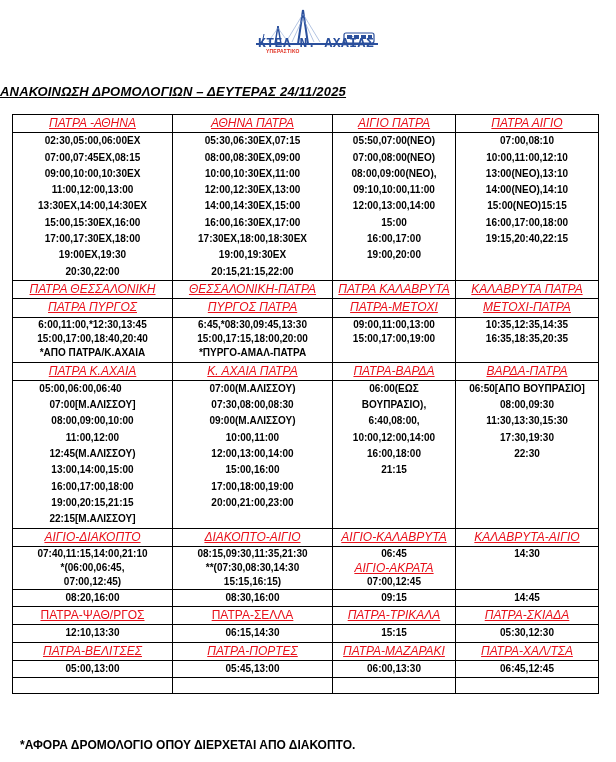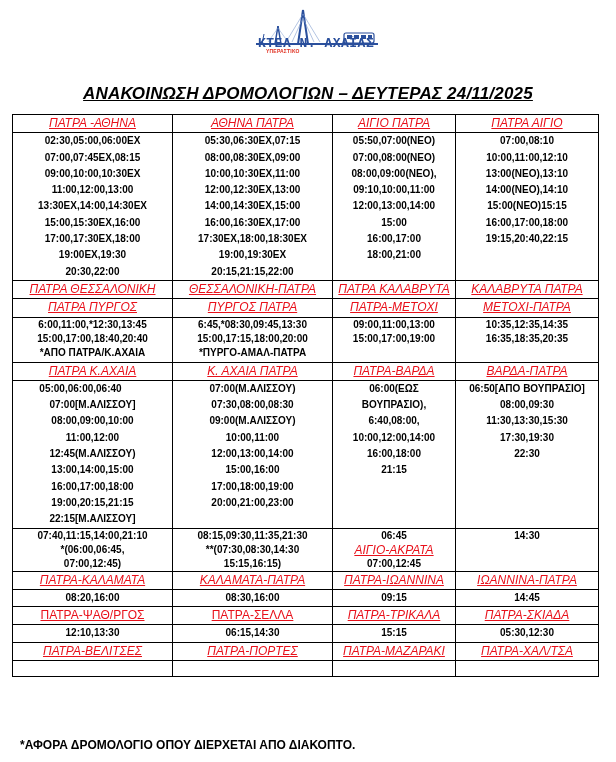--- a/index.html
+++ b/index.html
@@ -5,22 +5,22 @@
   * { box-sizing: border-box; margin: 0; padding: 0; }
   html, body { width: 616px; height: 762px; background: #ffffff; overflow: hidden; }
   body { position: relative; font-family: "Liberation Sans", sans-serif; color: #000; }
 
   .logo { position: absolute; left: 248px; top: 8px; width: 140px; height: 60px; }
   .logo svg { position: absolute; left: 0; top: 0; }
   .logo-small { position: absolute; left: 18px; top: 40px; font-size: 5px; color: #e03020; font-weight: bold; letter-spacing: 0.2px; }
   .logo-text { position: absolute; left: 10px; top: 28px; font-size: 13px; font-weight: bold; color: #2a4f9c; letter-spacing: 0.5px; white-space: nowrap; font-family: Liberation Mono, monospace; }
 
   .title {
-    position: absolute; left: 0; width: 616px; top: 84px; text-align: center;
-    font-size: 17px; font-weight: bold; font-style: italic; text-decoration: underline;
+    position: absolute; left: 0; width: 616px; top: 84px; 
+    font-size: 13px; font-weight: bold; font-style: italic; text-decoration: underline;
     letter-spacing: 0.2px;
   }
 
   table.schedule {
     position: absolute; left: 12px; top: 114px; width: 586px;
     border-collapse: collapse; table-layout: fixed;
   }
   table.schedule td {
     border: 1.5px solid #000; text-align: center; vertical-align: top;
     font-size: 10px; font-weight: bold; line-height: 16.3px; padding: 0 1px;
@@ -111,21 +111,21 @@
       <span class="line">20:15,21:15,22:00</span>
     </td>
     <td>
       <span class="line">05:50,07:00(ΝΕΟ)</span>
       <span class="line">07:00,08:00(ΝΕΟ)</span>
       <span class="line">08:00,09:00(ΝΕΟ),</span>
       <span class="line">09:10,10:00,11:00</span>
       <span class="line">12:00,13:00,14:00</span>
       <span class="line">15:00</span>
       <span class="line">16:00,17:00</span>
-      <span class="line">18:00,21:00</span>
+      <span class="line">19:00,20:00</span>
     </td>
     <td>
       <span class="line">07:00,08:10</span>
       <span class="line">10:00,11:00,12:10</span>
       <span class="line">13:00(ΝΕΟ),13:10</span>
       <span class="line">14:00(ΝΕΟ),14:10</span>
       <span class="line">15:00(ΝΕΟ)15:15</span>
       <span class="line">16:00,17:00,18:00</span>
       <span class="line">19:15,20:40,22:15</span>
     </td>
@@ -203,20 +203,26 @@
     </td>
     <td>
       <span class="line">06:50[ΑΠΟ ΒΟΥΠΡΑΣΙΟ]</span>
       <span class="line">08:00,09:30</span>
       <span class="line">11:30,13:30,15:30</span>
       <span class="line">17:30,19:30</span>
       <span class="line">22:30</span>
     </td>
   </tr>
 
+  <tr>
+    <td class="hdr"><span class="route">ΑΙΓΙΟ-ΔΙΑΚΟΠΤΟ</span></td>
+    <td class="hdr"><span class="route">ΔΙΑΚΟΠΤΟ-ΑΙΓΙΟ</span></td>
+    <td class="hdr"><span class="route">ΑΙΓΙΟ-ΚΑΛΑΒΡΥΤΑ</span></td>
+    <td class="hdr"><span class="route">ΚΑΛΑΒΡΥΤΑ-ΑΙΓΙΟ</span></td>
+  </tr>
   <tr style="height:43px">
     <td>
       <span class="sub">07:40,11:15,14:00,21:10</span>
       <span class="sub">*(06:00,06:45,</span>
       <span class="sub">07:00,12:45)</span>
     </td>
     <td>
       <span class="sub">08:15,09:30,11:35,21:30</span>
       <span class="sub">**(07:30,08:30,14:30</span>
       <span class="sub">15:15,16:15)</span>
@@ -224,26 +230,20 @@
     <td>
       <span class="sub">06:45</span>
       <span class="sub route">ΑΙΓΙΟ-ΑΚΡΑΤΑ</span>
       <span class="sub">07:00,12:45</span>
     </td>
     <td>
       <span class="sub">14:30</span>
     </td>
   </tr>
 
-  <tr>
-    <td class="hdr"><span class="route">ΠΑΤΡΑ-ΚΑΛΑΜΑΤΑ</span></td>
-    <td class="hdr"><span class="route">ΚΑΛΑΜΑΤΑ-ΠΑΤΡΑ</span></td>
-    <td class="hdr"><span class="route">ΠΑΤΡΑ-ΙΩΑΝΝΙΝΑ</span></td>
-    <td class="hdr"><span class="route">ΙΩΑΝΝΙΝΑ-ΠΑΤΡΑ</span></td>
-  </tr>
   <tr>
     <td class="hdr"><span>08:20,16:00</span></td>
     <td class="hdr"><span>08:30,16:00</span></td>
     <td class="hdr"><span>09:15</span></td>
     <td class="hdr"><span>14:45</span></td>
   </tr>
 
   <tr>
     <td class="hdr"><span class="route upright">ΠΑΤΡΑ-ΨΑΘ/ΡΓΟΣ</span></td>
     <td class="hdr"><span class="route upright">ΠΑΤΡΑ-ΣΕΛΛΑ</span></td>
@@ -256,20 +256,26 @@
     <td class="hdr"><span>15:15</span></td>
     <td class="hdr"><span>05:30,12:30</span></td>
   </tr>
 
   <tr>
     <td class="hdr"><span class="route">ΠΑΤΡΑ-ΒΕΛΙΤΣΕΣ</span></td>
     <td class="hdr"><span class="route">ΠΑΤΡΑ-ΠΟΡΤΕΣ</span></td>
     <td class="hdr"><span class="route">ΠΑΤΡΑ-ΜΑΖΑΡΑΚΙ</span></td>
     <td class="hdr"><span class="route">ΠΑΤΡΑ-ΧΑΛ/ΤΣΑ</span></td>
   </tr>
+  <tr>
+    <td class="hdr"><span>05:00,13:00</span></td>
+    <td class="hdr"><span>05:45,13:00</span></td>
+    <td class="hdr"><span>06:00,13:30</span></td>
+    <td class="hdr"><span>06:45,12:45</span></td>
+  </tr>
 
 
   <tr>
     <td class="hdr"></td>
     <td class="hdr"></td>
     <td class="hdr"></td>
     <td class="hdr"></td>
   </tr>
 
 </tbody>

